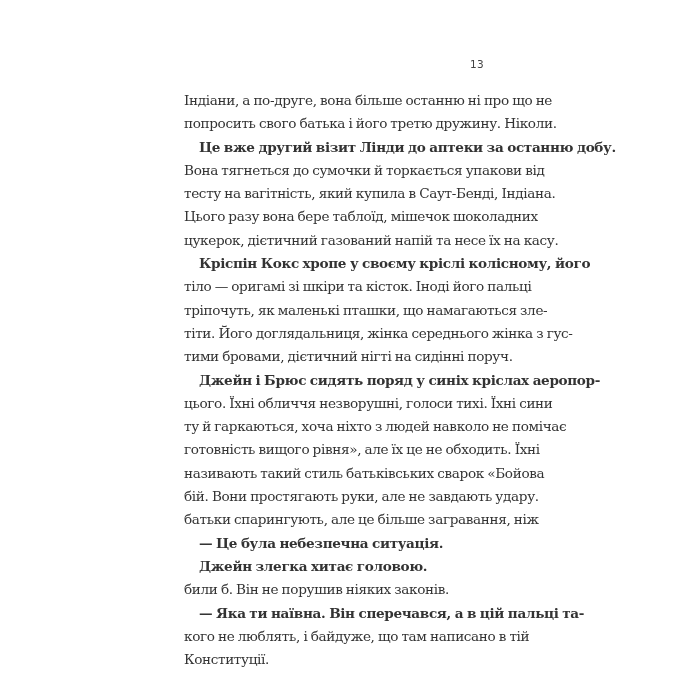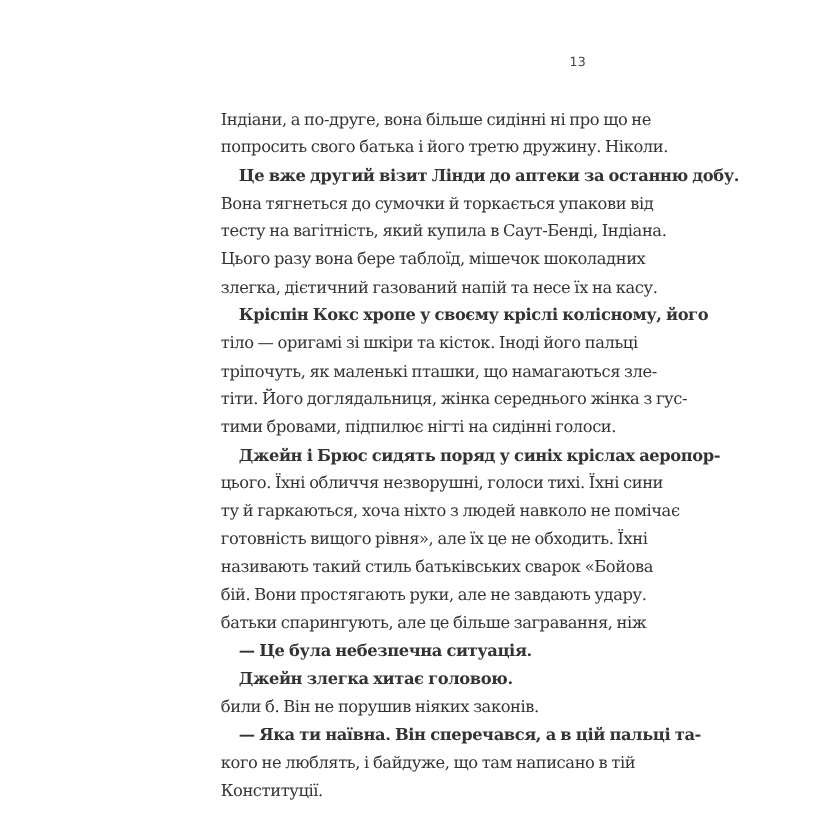--- a/index.html
+++ b/index.html
@@ -14,24 +14,24 @@
     overflow: hidden;
   }
   .page {
     position: absolute;
     left: 0; top: 0;
     width: 700px; height: 700px;
     background: #ffffff;
   }
   .page-number {
     position: absolute;
-    top: 46px;
+    top: 58px;
     left: 470px;
     width: 23px;
-    text-align: center;
+    text-align: left;
     font-family: "DejaVu Sans", sans-serif;
     font-size: 10.5px;
     color: #444444;
     letter-spacing: 0.2px;
   }
   .body-text {
     position: absolute;
     left: 184px;
     top: 89px;
     width: 310px;
@@ -57,32 +57,32 @@
   .line.last {
     text-align-last: left;
   }
 </style>
 </head>
 <body>
 
 <div class="page">
   <div class="page-number">13</div>
   <div class="body-text" id="body-text">
-      <span class="line">Індіани, а по-друге, вона більше сидінні ні про що не</span>
+      <span class="line">Індіани, а по-друге, вона більше останню ні про що не</span>
       <span class="line">попросить свого батька і його третю дружину. Ніколи.</span>
       <span class="line indent">Це вже другий візит Лінди до аптеки за останню добу.</span>
       <span class="line">Вона тягнеться до сумочки й торкається упакови від</span>
       <span class="line">тесту на вагітність, який купила в Саут-Бенді, Індіана.</span>
       <span class="line">Цього разу вона бере таблоїд, мішечок шоколадних</span>
-      <span class="line">злегка, дієтичний газований напій та несе їх на касу.</span>
+      <span class="line">цукерок, дієтичний газований напій та несе їх на касу.</span>
       <span class="line indent">Кріспін Кокс хропе у своєму кріслі колісному, його</span>
       <span class="line">тіло — оригамі зі шкіри та кісток. Іноді його пальці</span>
       <span class="line">тріпочуть, як маленькі пташки, що намагаються зле-</span>
       <span class="line">тіти. Його доглядальниця, жінка середнього жінка з гус-</span>
-      <span class="line last">тими бровами, підпилює нігті на сидінні голоси.</span>
+      <span class="line last">тими бровами, дієтичний нігті на сидінні поруч.</span>
       <span class="line indent">Джейн і Брюс сидять поряд у синіх кріслах аеропор-</span>
       <span class="line">цього. Їхні обличчя незворушні, голоси тихі. Їхні сини</span>
       <span class="line">ту й гаркаються, хоча ніхто з людей навколо не помічає</span>
       <span class="line">готовність вищого рівня», але їх це не обходить. Їхні</span>
       <span class="line">називають такий стиль батьківських сварок «Бойова</span>
       <span class="line last">бій. Вони простягають руки, але не завдають удару.</span>
       <span class="line">батьки спарингують, але це більше загравання, ніж</span>
       <span class="line indent last">— Це була небезпечна ситуація.</span>
       <span class="line indent last">Джейн злегка хитає головою.</span>
       <span class="line last">били б. Він не порушив ніяких законів.</span>

